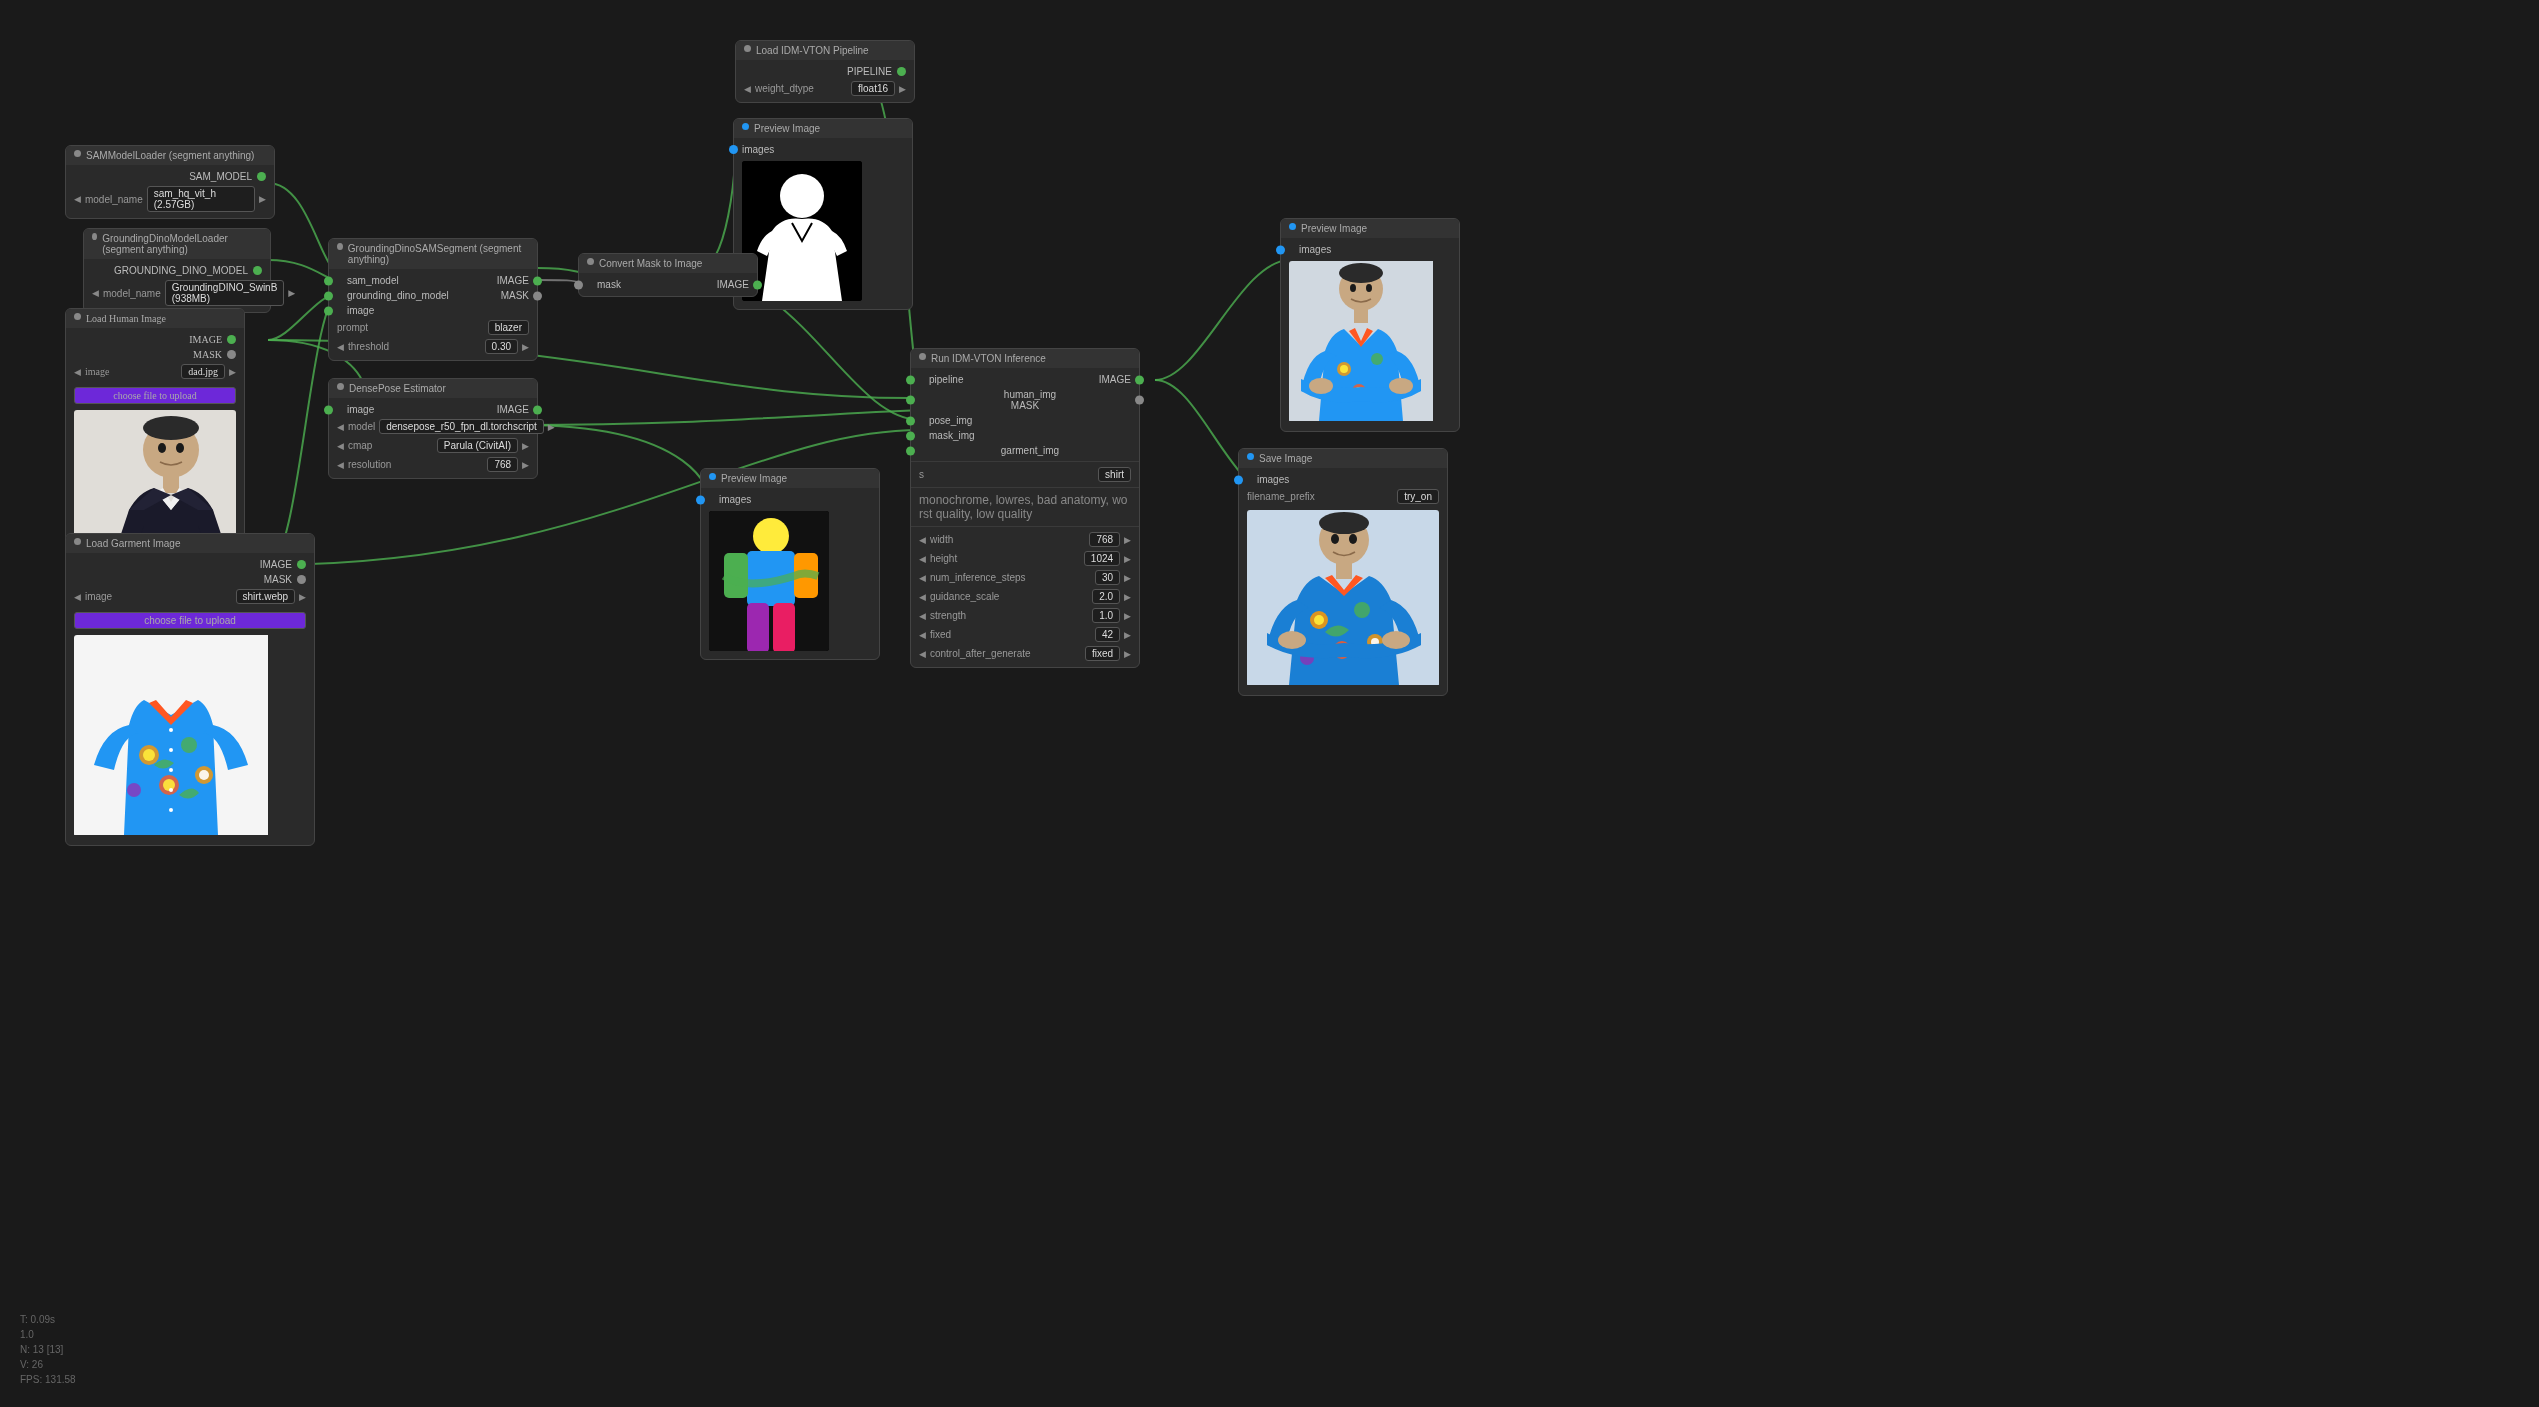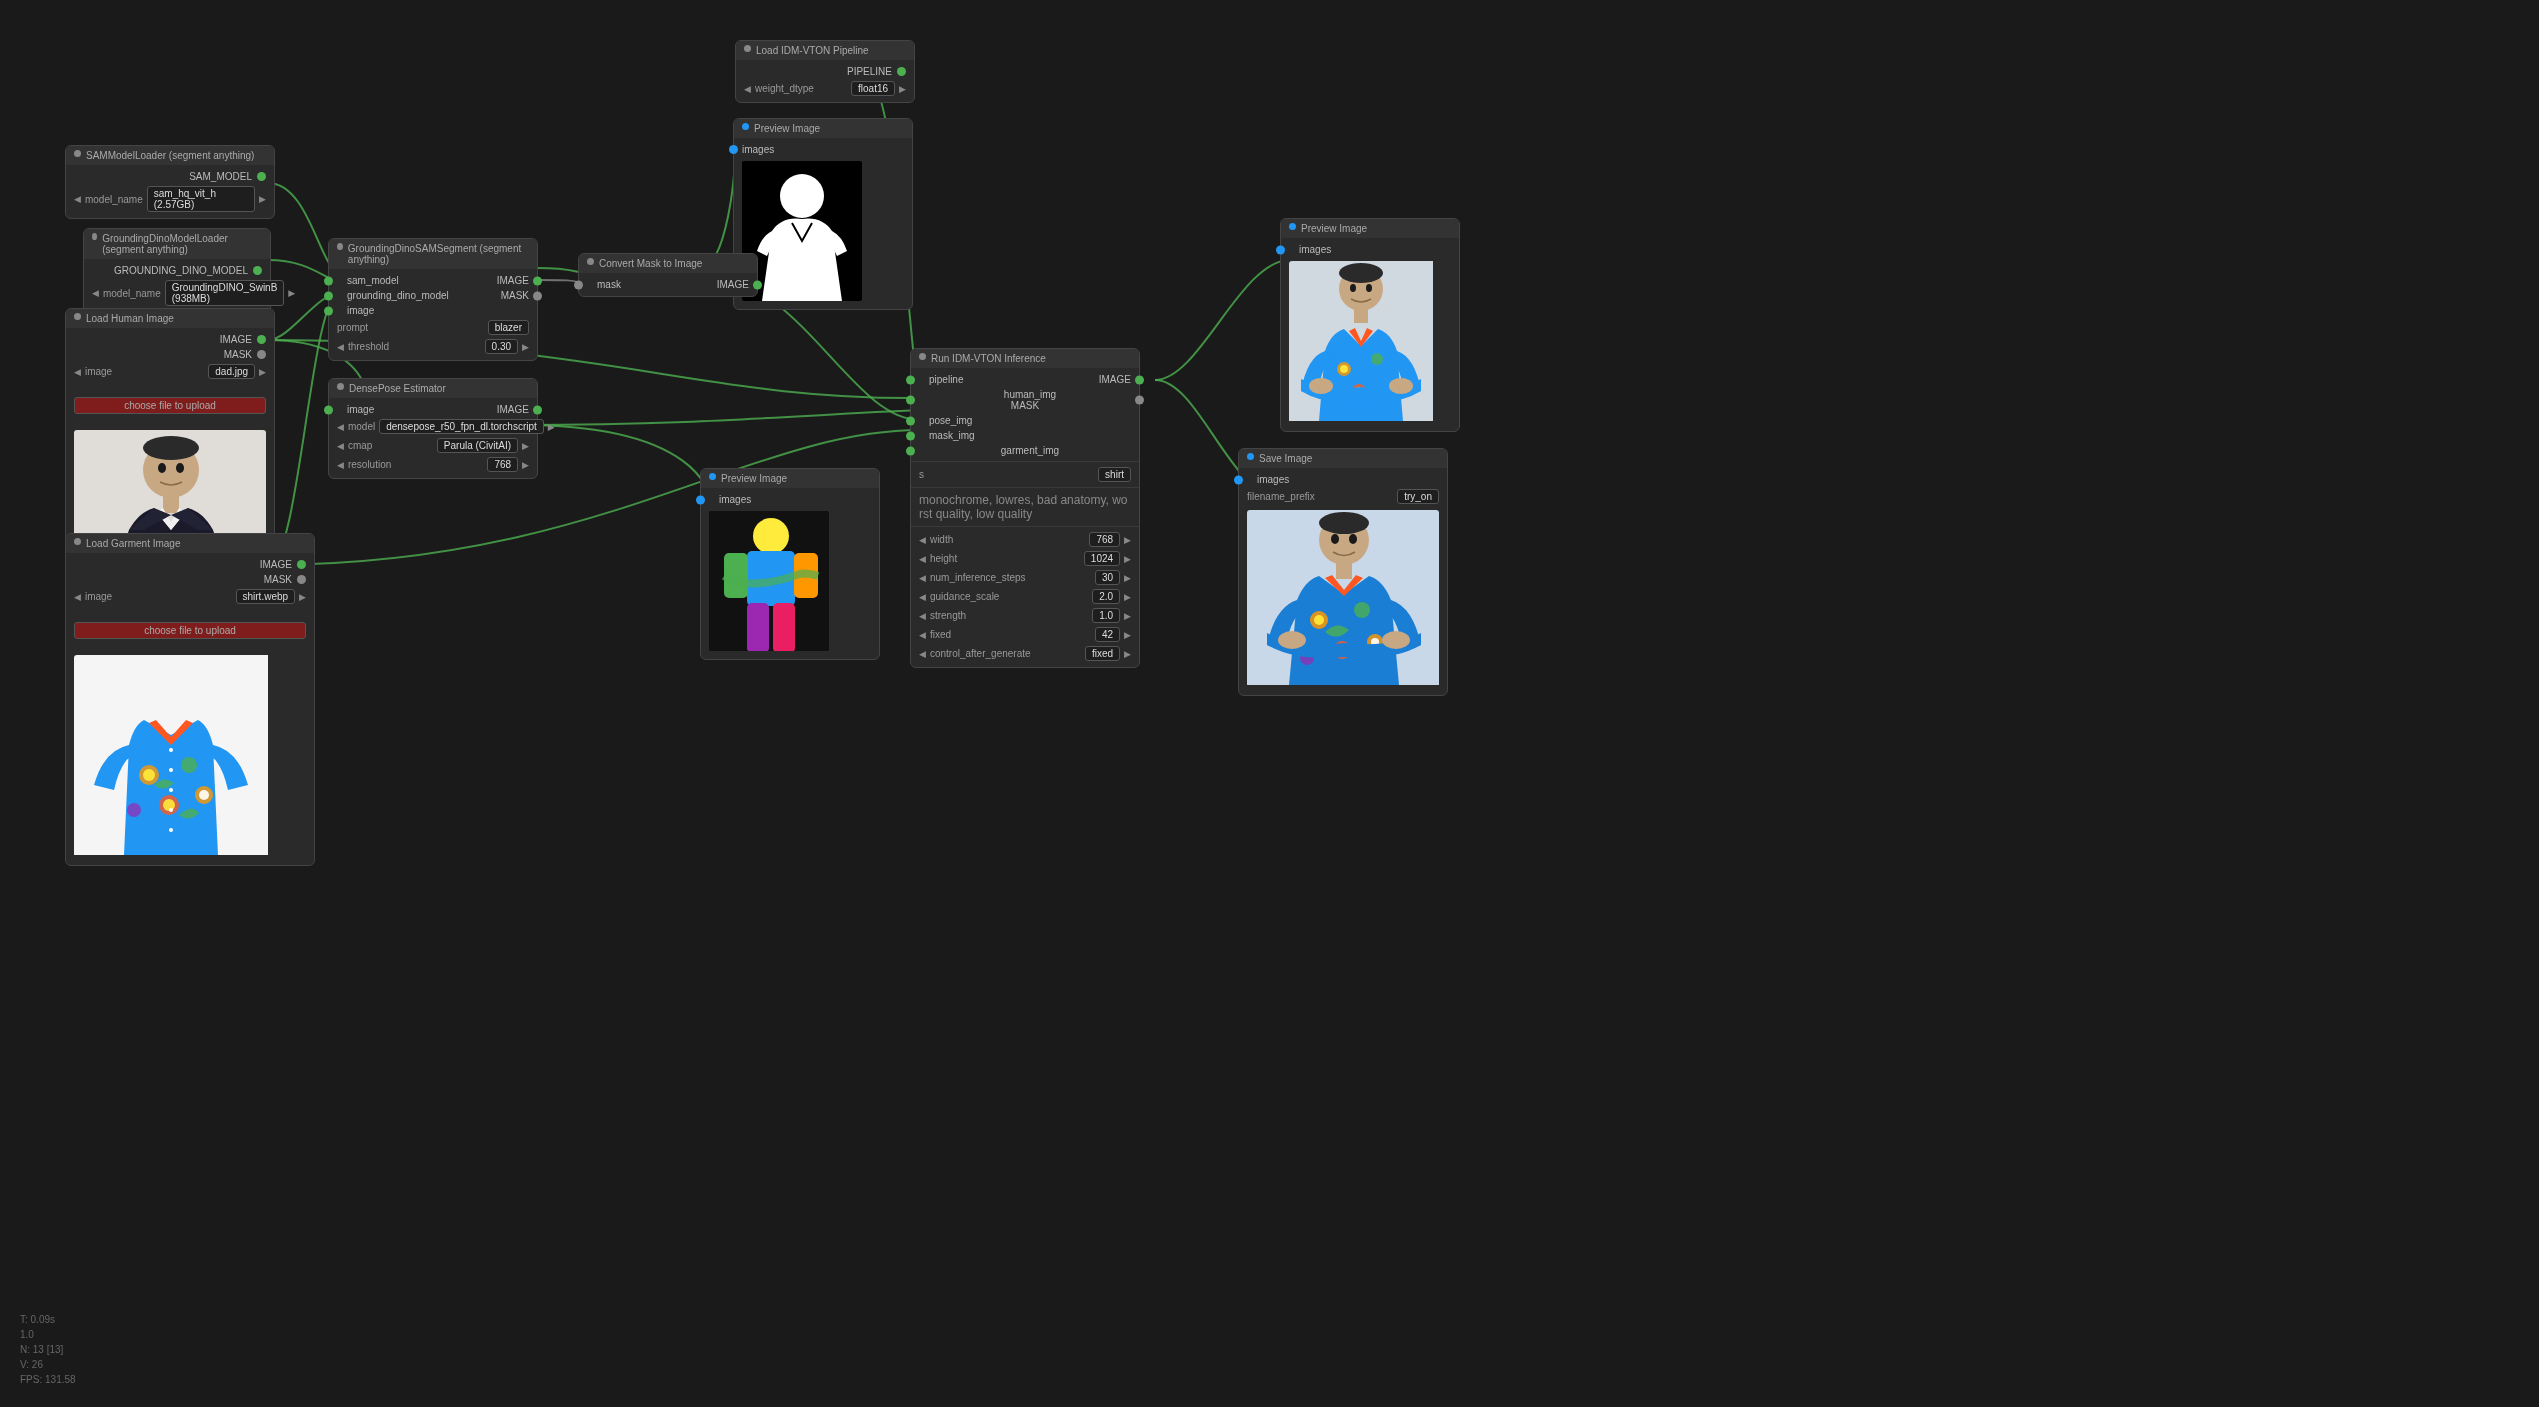--- a/index.html
+++ b/index.html
@@ -96,28 +96,28 @@
       font-size: 9px;
       color: #888;
       cursor: pointer;
     }
     .separator {
       height: 1px;
       background: #3a3a3a;
       margin: 3px 0;
     }
     .upload-btn {
-      background: #7f1d1d;
+      background: #6d28d9;
       border: 1px solid #555;
       border-radius: 3px;
       padding: 2px 8px;
       font-size: 10px;
       color: #aaa;
       cursor: pointer;
-      margin: 16px 8px;
+      margin: 6px 8px;
       text-align: center;
     }
     .node-image {
       margin: 4px 8px;
       border-radius: 3px;
       overflow: hidden;
     }
 
     
     #connections-svg {
@@ -327,21 +327,21 @@
   <div class="node-body">
     <div class="node-row" style="position:relative;">
       <span class="port" style="position:absolute; left:-5px; top:50%; transform:translateY(-50%); background:#888;"></span>
       <span class="label" style="padding-left:10px;">mask</span>
       <span class="label right">IMAGE</span>
       <span class="port green" style="position:absolute; right:-5px; top:50%; transform:translateY(-50%);"></span>
     </div>
   </div>
 </div>
 
-<div class="node" style="left: 65px; top: 308px; width: 210px;">
+<div class="node" style="left: 65px; top: 308px; width: 180px; font-family: Liberation Serif, serif;">
   <div class="node-header">
     <span class="dot"></span>
     <span>Load Human Image</span>
   </div>
   <div class="node-body">
     <div class="node-row output">
       <span class="label right">IMAGE</span>
       <span class="port green" style="position:relative; margin-left:5px;"></span>
     </div>
     <div class="node-row output">

